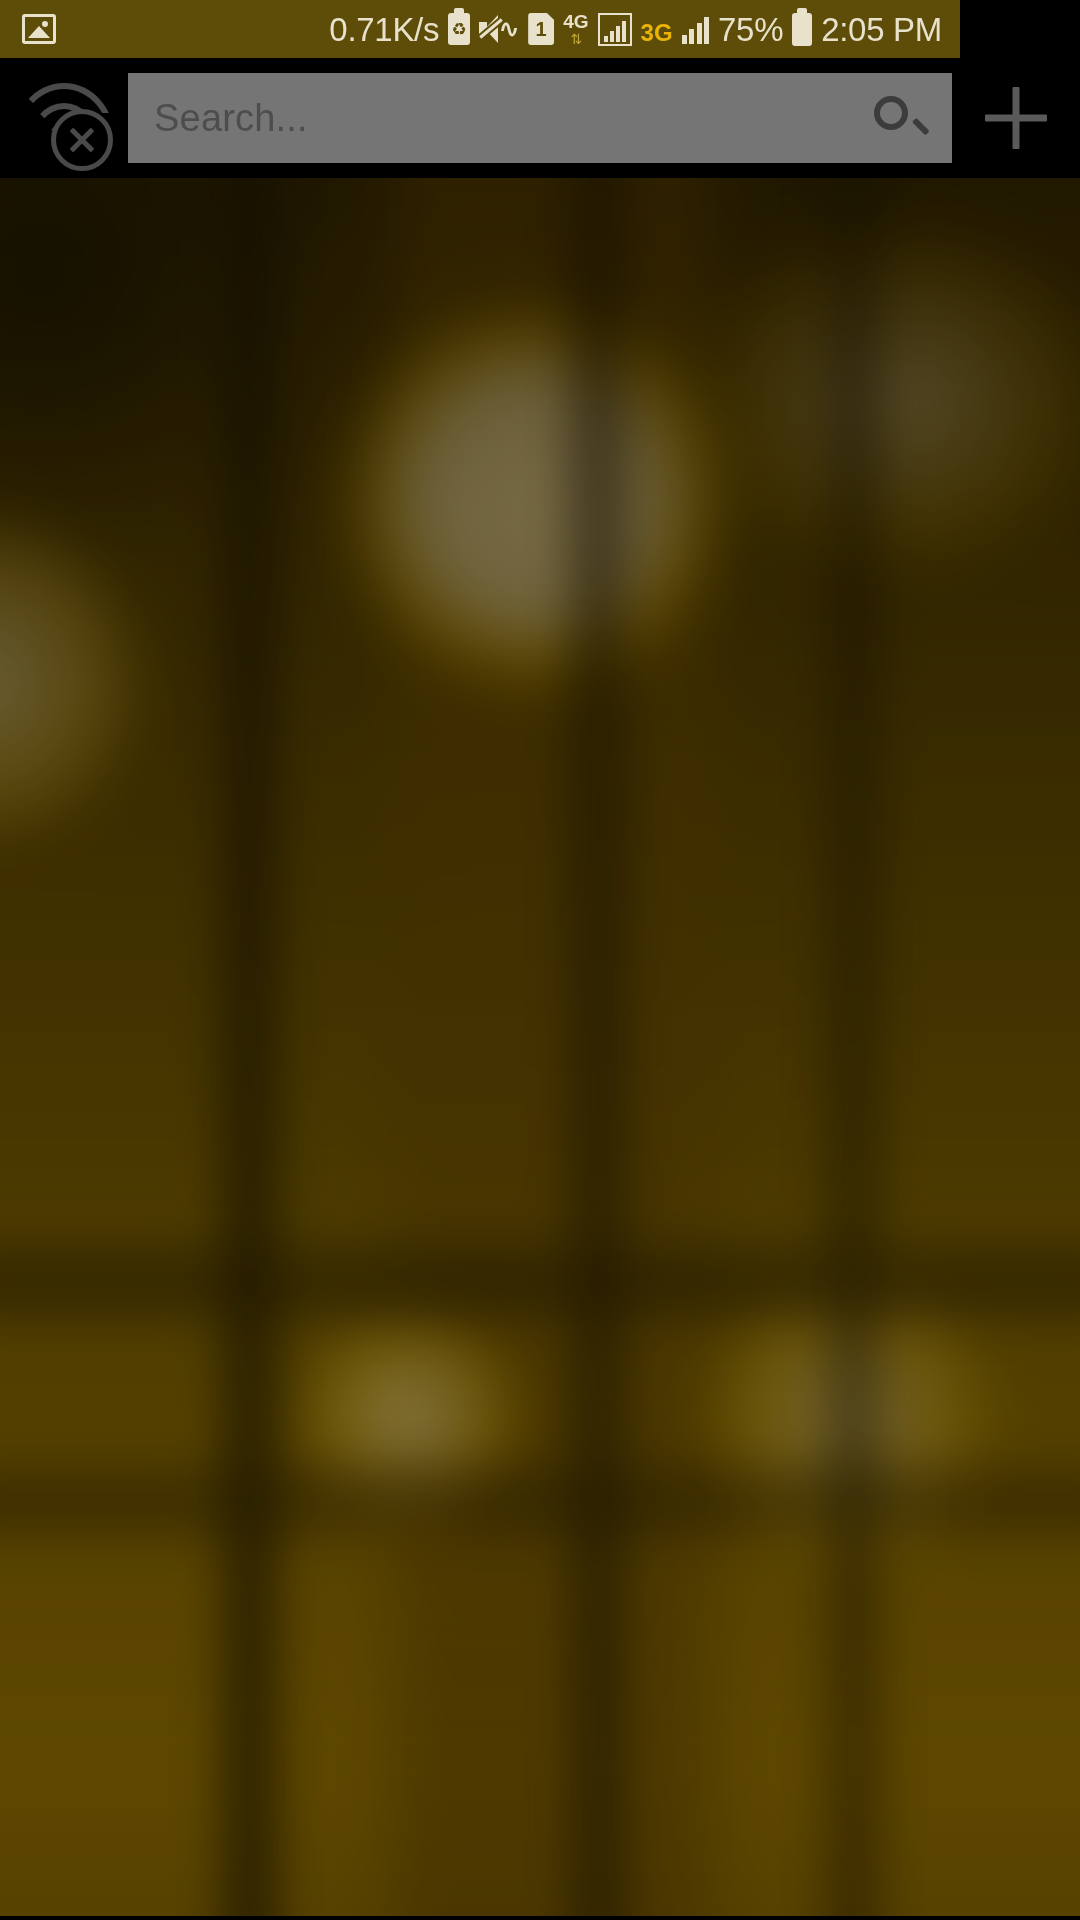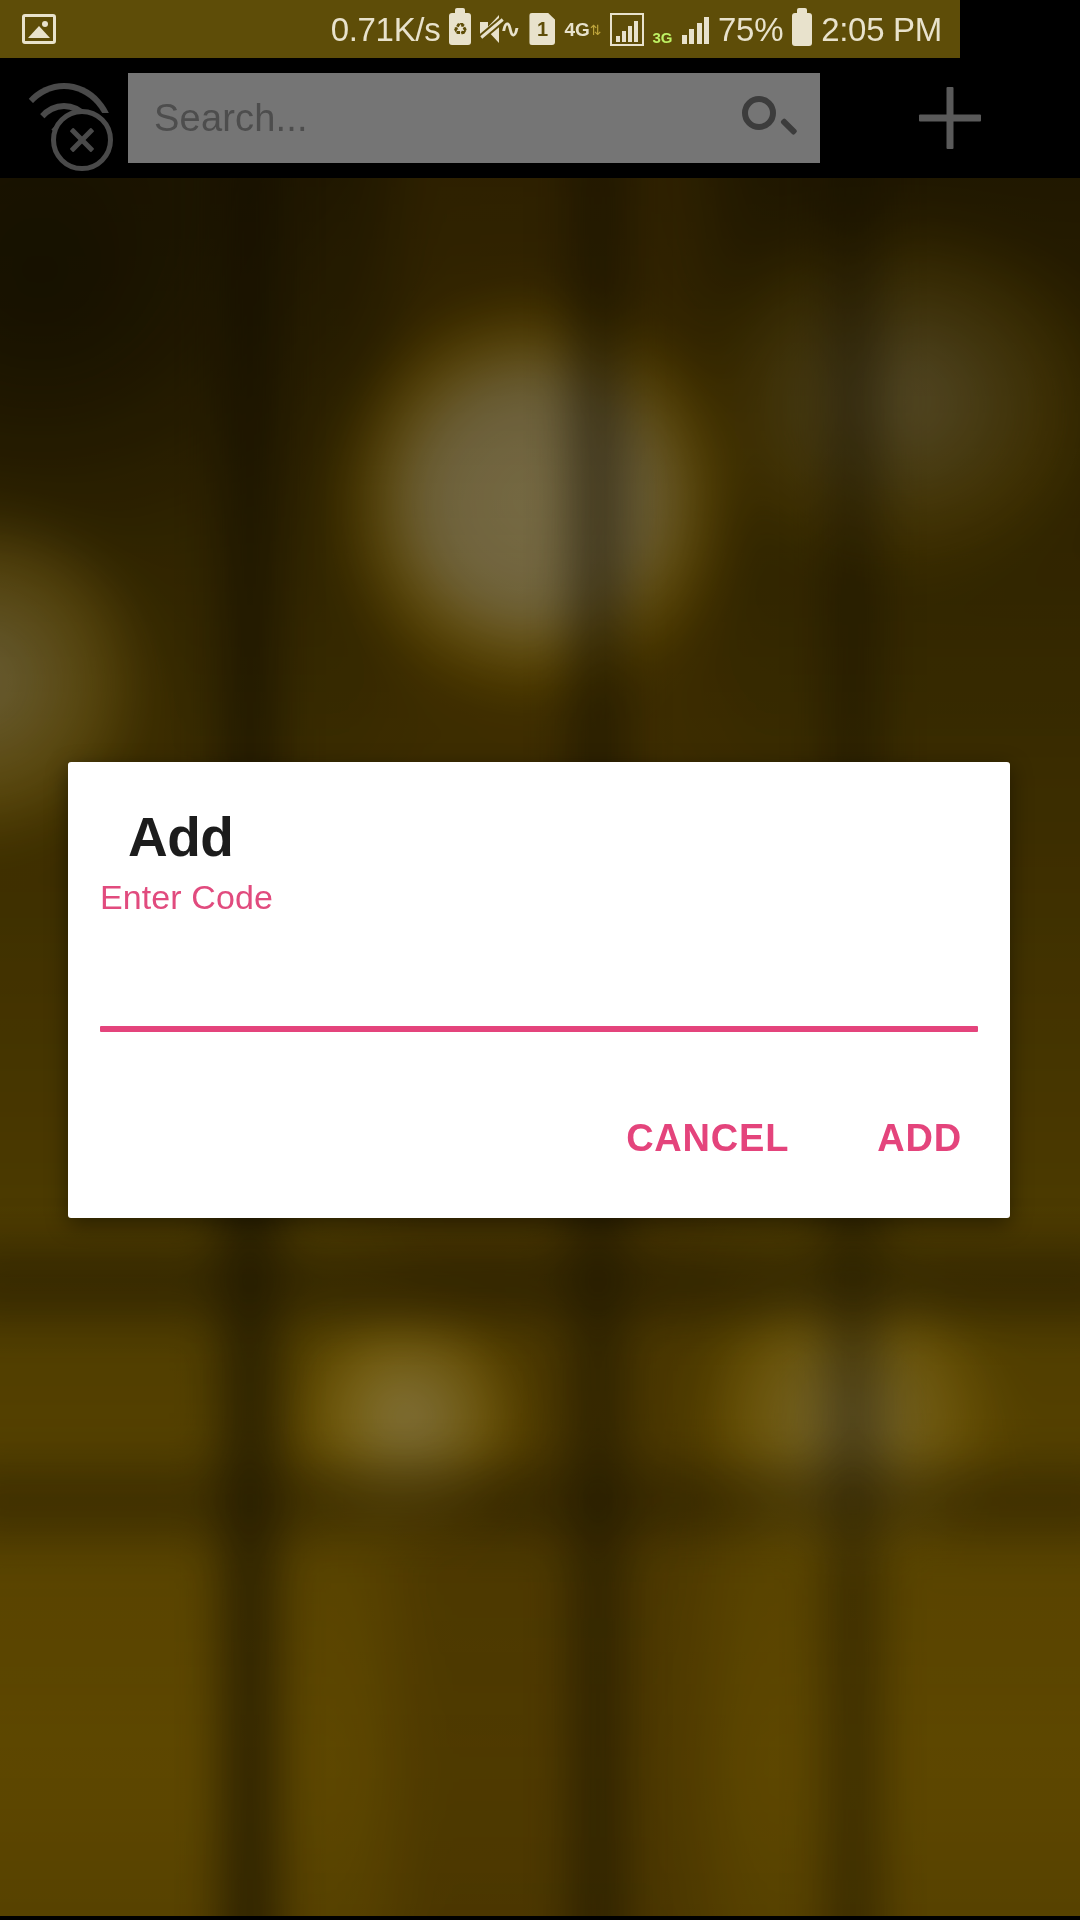--- a/index.html
+++ b/index.html
@@ -161,21 +161,21 @@
     transform: translate(-50%,-50%);
     color: #5e4d08;
     font-size: 20px;
     font-weight: bold;
     line-height: 1;
   }
 
   
   .ico-4g {
     display: flex;
-    flex-direction: row;
+    flex-direction: column;
     align-items: center;
     line-height: 1;
   }
   .ico-4g .lbl {
     font-size: 19px;
     font-weight: bold;
     color: #e8e2cc;
   }
   .ico-4g .arr {
     font-size: 14px;
@@ -210,25 +210,25 @@
     height: 24px;
     box-sizing: content-box;
   }
   .boxed-bars i { width: 4px; background: #e8e2cc; display: block; }
   .boxed-bars i:nth-child(1) { height: 6px; }
   .boxed-bars i:nth-child(2) { height: 11px; }
   .boxed-bars i:nth-child(3) { height: 16px; }
   .boxed-bars i:nth-child(4) { height: 21px; }
 
   .lbl-3g {
-    font-size: 15px;
+    font-size: 24px;
     font-weight: bold;
-    color: #bef264;
+    color: #eab308;
     align-self: flex-start;
-    margin-top: 16px;
+    margin-top: 8px;
   }
 
   
   .ico-batt {
     width: 20px; height: 33px;
     background: #e8e2cc;
     border-radius: 3px;
     position: relative;
   }
   .ico-batt::before {
@@ -294,21 +294,21 @@
     position: absolute;
     left: 50%; top: 50%;
     width: 30px; height: 5px;
     background: #4a4a4a;
     border-radius: 1px;
   }
   .wifi-x::before { transform: translate(-50%,-50%) rotate(45deg); }
   .wifi-x::after  { transform: translate(-50%,-50%) rotate(-45deg); }
 
   #search-field {
-    width: 692px;
+    width: 824px;
     height: 90px;
     background: #757575;
     display: flex;
     align-items: center;
     box-sizing: border-box;
     padding: 0 0 0 26px;
     flex: none;
   }
   #search-placeholder {
     color: #4d4d4d;
@@ -641,30 +641,15 @@
   </div>
 
   <div id="photo-area">
     <div id="photo-blur"></div>
     <div id="photo-struct"></div>
     <div id="photo-tint"></div>
   </div>
 
   <div id="scrim"></div>
 
-  <div id="dialog">
-
-    <div id="dialog-title">Add</div>
-
-    <div id="input-label">Enter Code</div>
-
-    <input id="code-input" type="text" value="" style="">
-
-    <div id="input-underline"></div>
-
-    <div id="dialog-actions">
-      <button class="dlg-btn">CANCEL</button>
-      <button class="dlg-btn">ADD</button>
-    </div>
-  </div>
 
   <div id="nav-strip"></div>
 </div>
 
 </body></html>

